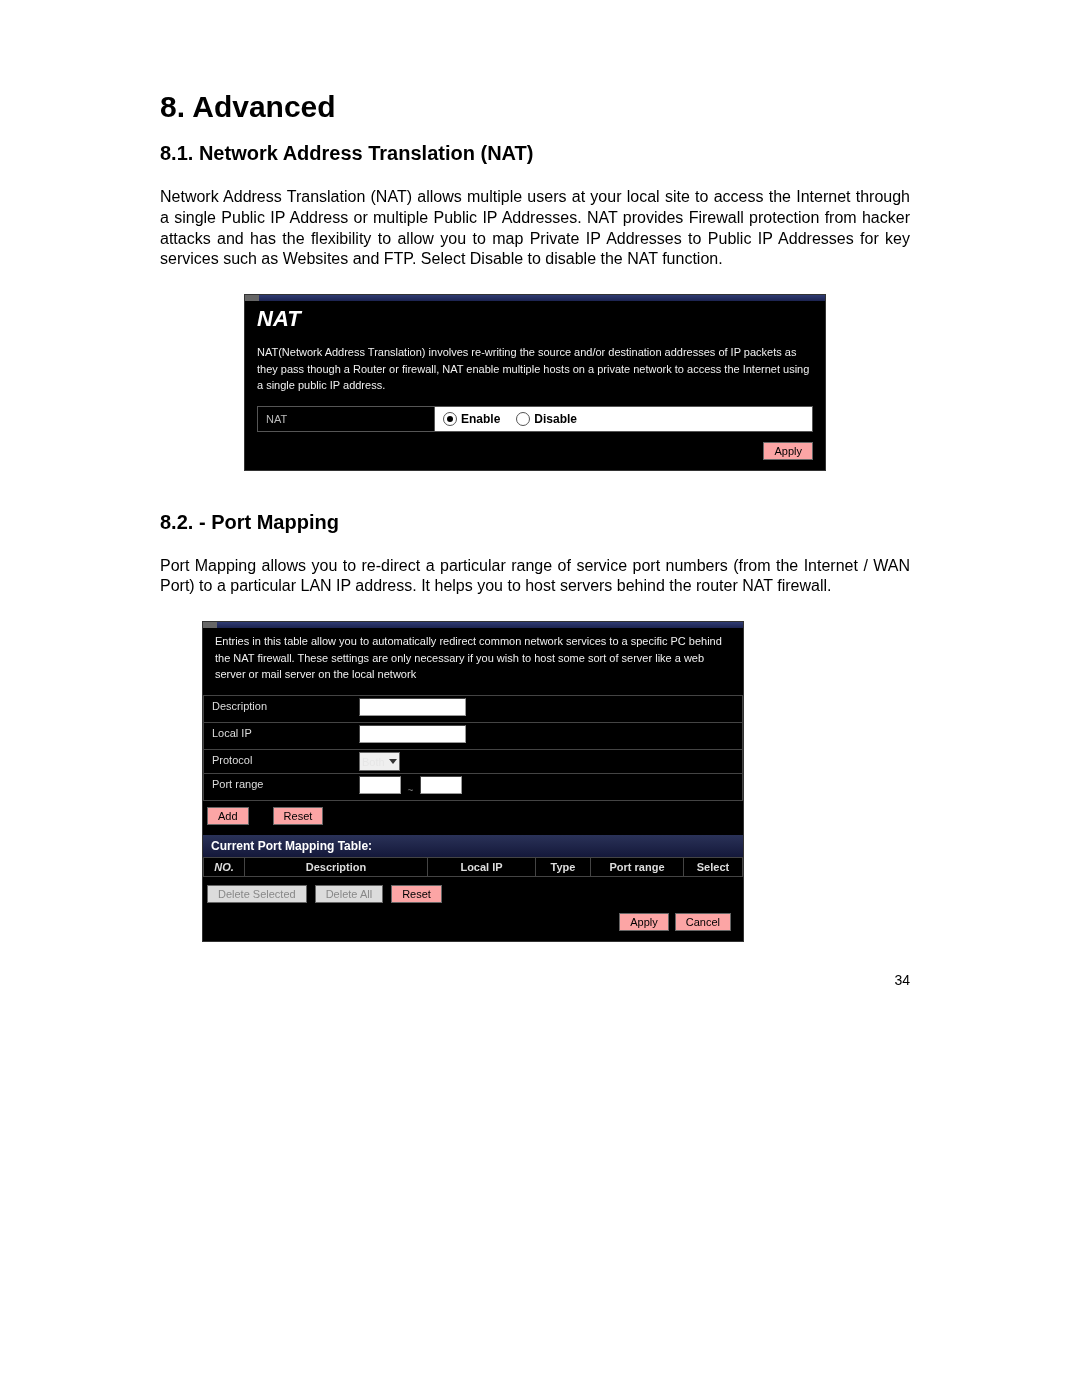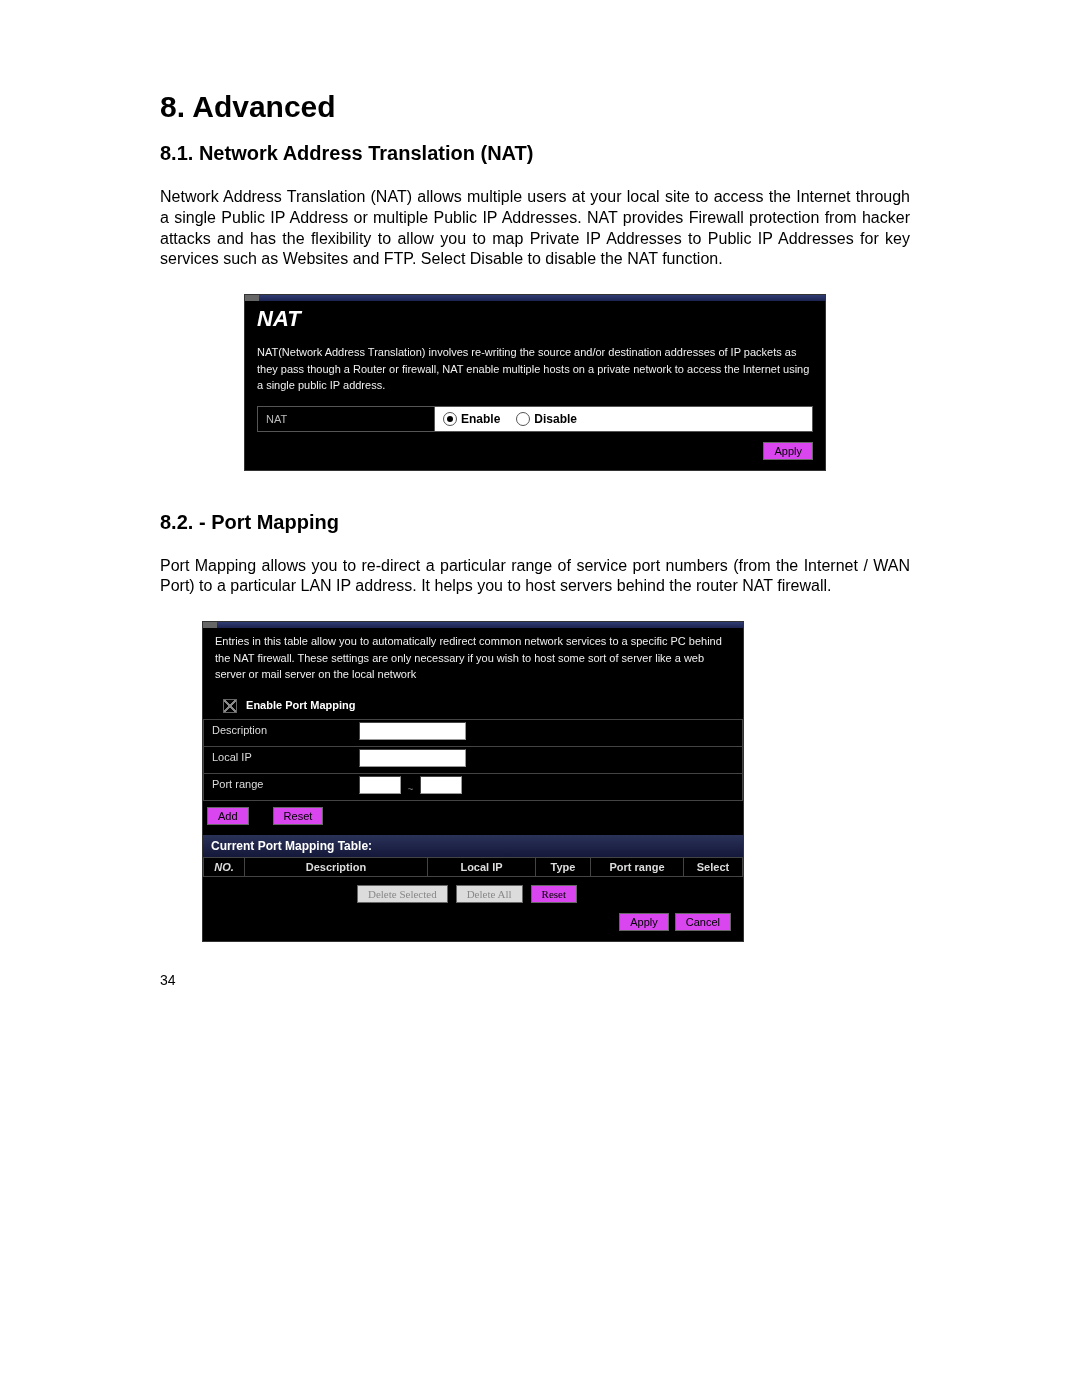--- a/index.html
+++ b/index.html
@@ -103,21 +103,21 @@
   .radio-label {
     font-size: 12px;
     font-weight: bold;
     color: #000;
     margin-right: 16px;
   }
   .btn {
     font-family: inherit;
     font-size: 11px;
     padding: 2px 10px;
-    background: #d946ef;
+    background: #fca5a5;
     border: 1px solid #666;
     color: #000;
     cursor: pointer;
   }
   .btn[disabled] {
     color: #888;
     background: #dcdcdc;
   }
   .footer-btns-right {
     display: flex;
@@ -233,20 +233,21 @@
     color: #fff;
     font-weight: bold;
     padding: 4px 0 6px 20px;
   }
 
   .definition {
     font-size: 16px;
     margin: 20px 0 0 0;
   }
   .pagenum {
+    text-align: right;
     font-size: 14px;
     margin-top: 30px;
   }
 </style>
 </head>
 <body>
 
 <div class="page">
   <h1>8. Advanced</h1>
 
@@ -275,33 +276,38 @@
   </div>
 
   <h2 style="margin-top:40px;">8.2. - Port Mapping</h2>
 
   <p class="body-text">Port Mapping allows you to re-direct a particular range of service port numbers (from the Internet / WAN Port) to a particular LAN IP address. It helps you to host servers behind the router NAT firewall.</p>
 
   <div class="panel pm-panel">
     <div class="panel-topbar"></div>
     <div class="panel-desc">Entries in this table allow you to automatically redirect common network services to a specific PC behind the NAT firewall. These settings are only necessary if you wish to host some sort of server like a web server or mail server on the local network</div>
 
-    <div class="enable-line">
-      <span class="checkbox-box blocked"></span>
-      <span>Enable Port Mapping</span>
-    </div>
 
     <div class="pm-rows">
       <div class="pm-row">
         <div class="cell-label">Description</div>
         <div class="cell-value"><span class="txt-input" style="width:105px;"></span></div>
       </div>
       <div class="pm-row">
         <div class="cell-label">Local IP</div>
         <div class="cell-value"><span class="txt-input" style="width:105px;"></span></div>
+      </div>
+      <div class="pm-row">
+        <div class="cell-label">Protocol</div>
+        <div class="cell-value">
+          <span class="select-box">
+            <span>Both</span>
+            <span class="caret"></span>
+          </span>
+        </div>
       </div>
       <div class="pm-row" style="border-bottom:1px solid #444;">
         <div class="cell-label">Port range</div>
         <div class="cell-value">
           <span class="txt-input" style="width:40px;"></span>
           <span class="tilde">~</span>
           <span class="txt-input" style="width:40px;"></span>
         </div>
       </div>
     </div>
@@ -315,21 +321,21 @@
 
     <div class="pm-table-head">
       <div class="col-no">NO.</div>
       <div class="col-desc">Description</div>
       <div class="col-ip">Local IP</div>
       <div class="col-type">Type</div>
       <div class="col-range">Port range</div>
       <div class="col-select">Select</div>
     </div>
 
-    <div style="display:flex; justify-content:center; align-items:center; padding:8px 16px 10px 4px;font-family:Liberation Serif, serif;">
+    <div style="display:flex; justify-content:flex-start; align-items:center; padding:8px 16px 10px 4px;">
       <div style="display:flex; gap:8px;">
         <button class="btn" disabled="">Delete Selected</button>
         <button class="btn" disabled="">Delete All</button>
         <button class="btn">Reset</button>
       </div>
     </div>
     <div class="footer-btns-right" style="padding-top:0;">
       <button class="btn">Apply</button>
       <button class="btn">Cancel</button>
     </div>

